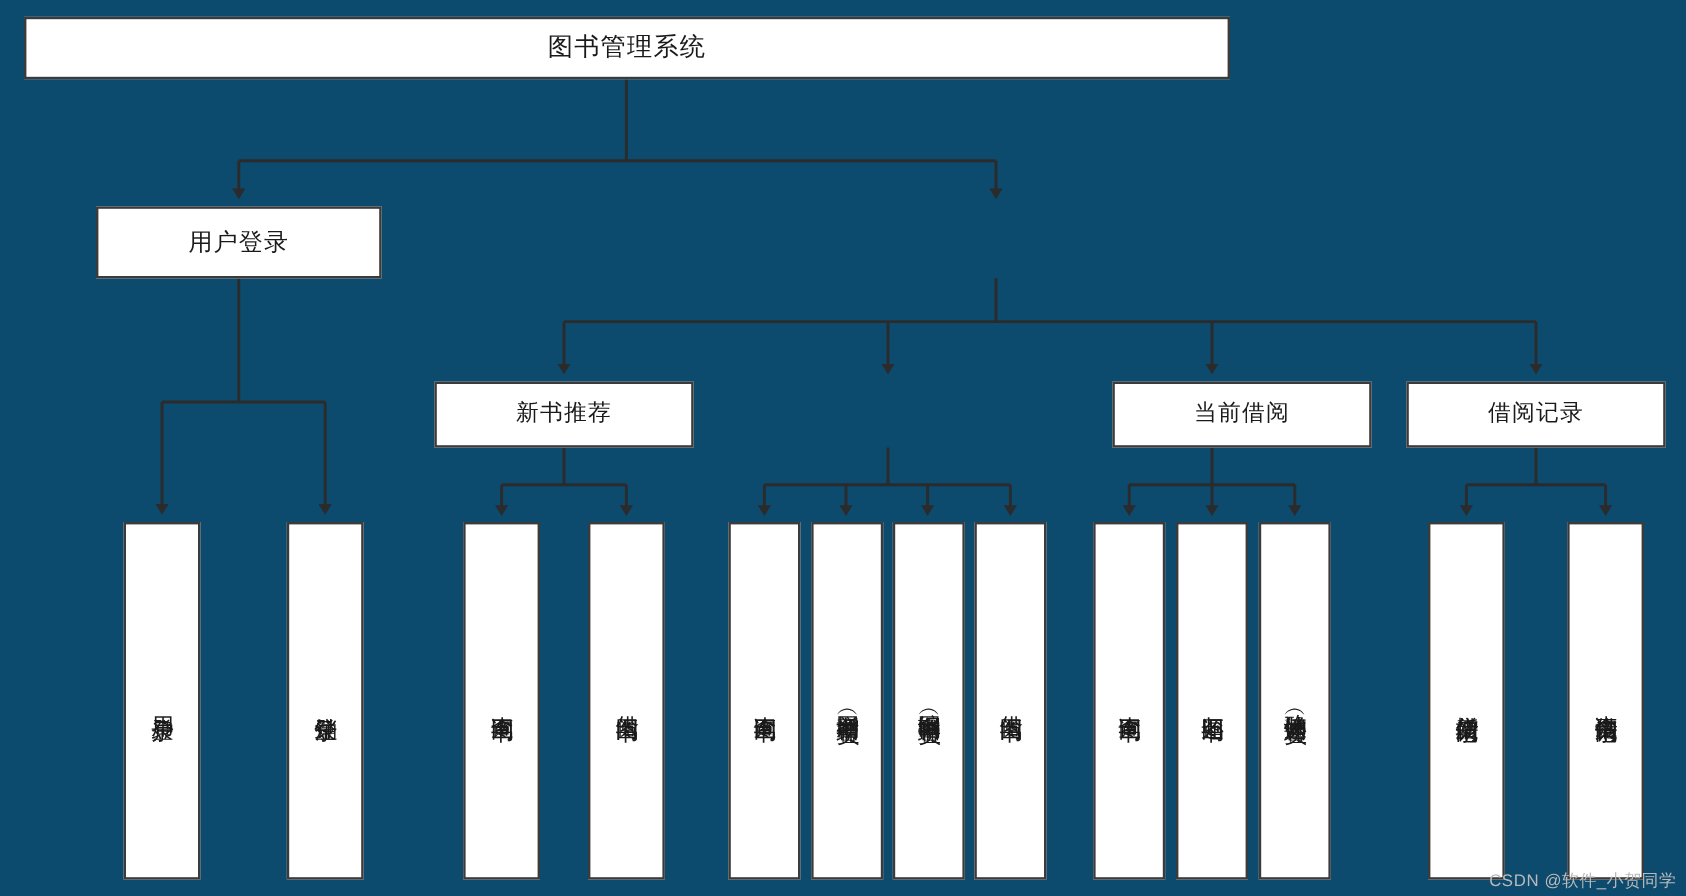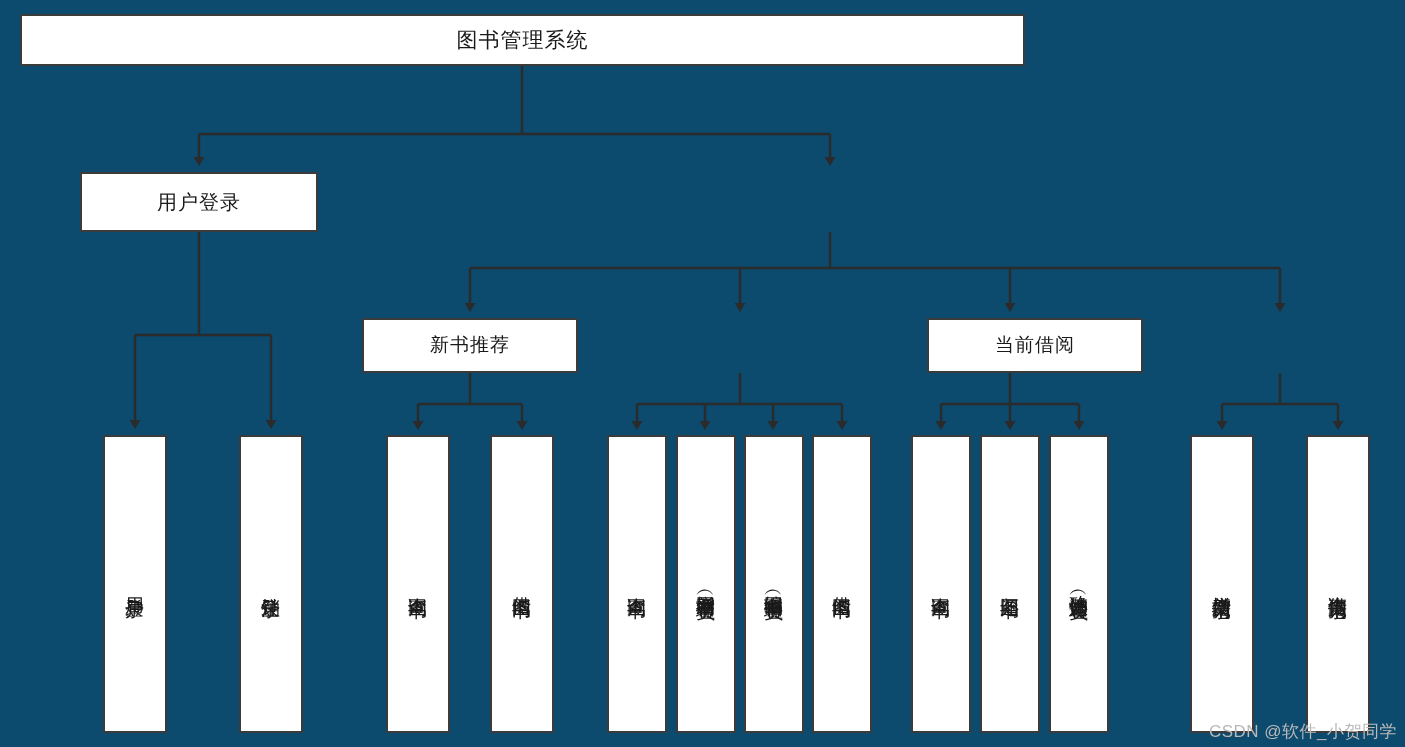--- a/index.html
+++ b/index.html
@@ -67,21 +67,21 @@
     width: 1405px;
     height: 747px;
     z-index: 1;
     pointer-events: none;
   }
   
   .watermark {
     position: absolute;
     right: 8px;
     bottom: 4px;
-    font-size: 17px;
+    font-size: 14px;
     color: #b9b9b9;
     letter-spacing: 0.5px;
     z-index: 5;
     white-space: nowrap;
   }
 </style>
 </head>
 <body>
 
 <div id="canvas">
@@ -148,20 +148,23 @@
 
   <div class="node level-3" style="left:362px; top:318px; width:216px; height:55px;text-align:right;">
     <span class="htext">新书推荐</span>
   </div>
 
 
   <div class="node level-3" style="left:902px; top:318px; width:216px; height:55px;margin-left:25px;">
     <span class="htext">当前借阅</span>
   </div>
 
+  <div class="node level-3" style="left:1172px; top:318px; width:216px; height:55px;">
+    <span class="htext">借阅记录</span>
+  </div>
 
   <div class="node leaf" style="left:103px; top:435px; width:64px; height:298px;">
     <span class="vtext">用户登录</span>
   </div>
 
   <div class="node leaf" style="left:239px; top:435px; width:64px; height:298px;">
     <span class="vtext">注销登录</span>
   </div>
 
   <div class="node leaf" style="left:386px; top:435px; width:64px; height:298px;">

